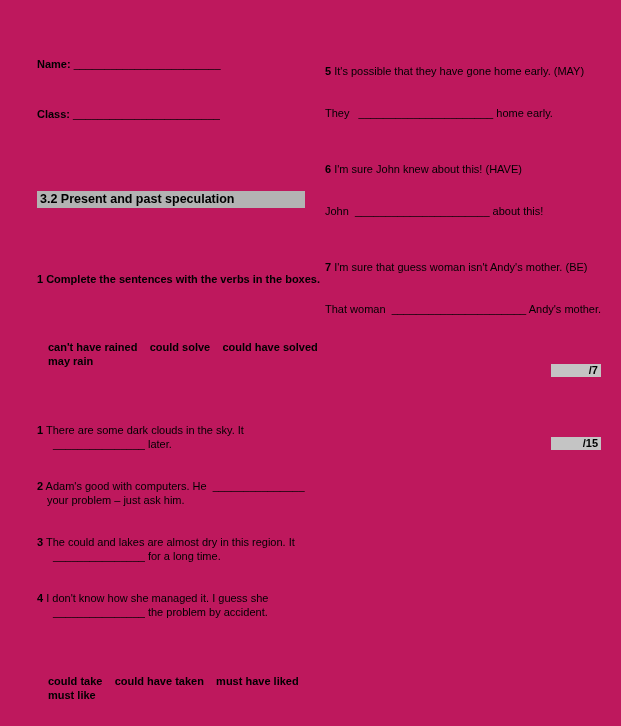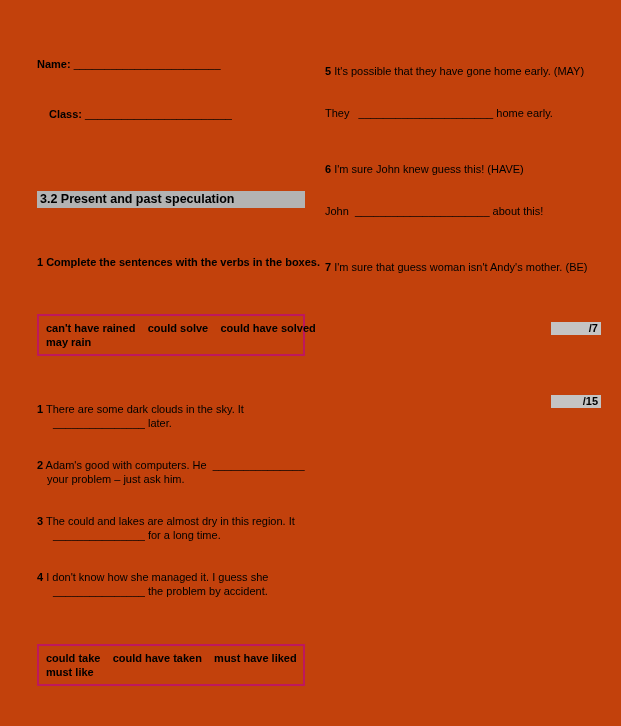--- a/index.html
+++ b/index.html
@@ -2,34 +2,34 @@
 <html lang="en"><head>
 <meta charset="utf-8">
 <style>
   * { box-sizing: border-box; }
   html, body { margin: 0; padding: 0; }
   body {
     width: 621px; height: 726px; background: #ffffff;
     font-family: "Liberation Sans", sans-serif;
     font-size: 11px; line-height: 14px; color: #000;
   }
-  .page { position: relative; width: 621px; height: 726px; overflow: hidden; background: #c2410c; }
+  .page { position: relative; width: 621px; height: 726px; overflow: hidden; background: #be185d; }
   .col { position: absolute; white-space: pre; }
   .col-left  { left: 37px; top: 15px; width: 268px; }
   .col-right { left: 325px; top: 22px; width: 276px; }
   .b { font-weight: bold; }
   .name-row  { margin-bottom: 8px; }
-  .class-row { margin-bottom: 28px; margin-left: 12px; }
+  .class-row { margin-bottom: 28px; }
   .section-bar {
     background: #b3b3b3; height: 17px; line-height: 17px;
-    font-weight: bold; font-size: 12.5px; padding-left: 3px; margin-bottom: 5px;
+    font-weight: bold; font-size: 12.5px; padding-left: 3px; margin-bottom: 22px;
   }
   .instr { font-weight: bold; white-space: pre; margin-bottom: 3px; }
   .word-box {
-    border: 2px solid #be185d; padding: 5px 7px; font-weight: bold;
+    border: 4px solid #be185d; padding: 5px 7px; font-weight: bold;
     white-space: pre; margin-bottom: 4px;
   }
   .word-box.second { margin-top: 4px; }
   .item { padding-left: 10px; text-indent: -10px; white-space: pre; }
   .score-row { display: flex; justify-content: flex-end; margin-top: 2px; }
   .badge {
     background: #c4c4c4; width: 50px; height: 13px; line-height: 13px;
     font-weight: bold; text-align: right; padding-right: 3px;
   }
   .total-row { margin-top: 18px; }
@@ -84,24 +84,25 @@
     
     
 
   </div>
 
   <div class="col col-right">
 
     <div class="item"><span class="b">5</span><span> It's possible that they have gone home early. (MAY)</span></div>
     <div class="item">They   ______________________ home early.</div>
 
-    <div class="item"><span class="b">6</span><span> I'm sure John knew guess this! (HAVE)</span></div>
+    <div class="item"><span class="b">6</span><span> I'm sure John knew about this! (HAVE)</span></div>
     <div class="item">John  ______________________ about this!</div>
 
     <div class="item"><span class="b">7</span><span> I'm sure that guess woman isn't Andy's mother. (BE)</span></div>
+    <div class="item">That woman  ______________________ Andy's mother.</div>
 
     <div class="score-row" style="margin-top:6px;"><span class="badge">/7</span></div>
 
     <div class="score-row total-row"><span class="badge">/15</span></div>
 
   </div>
 
 </div>
 
 </body></html>

